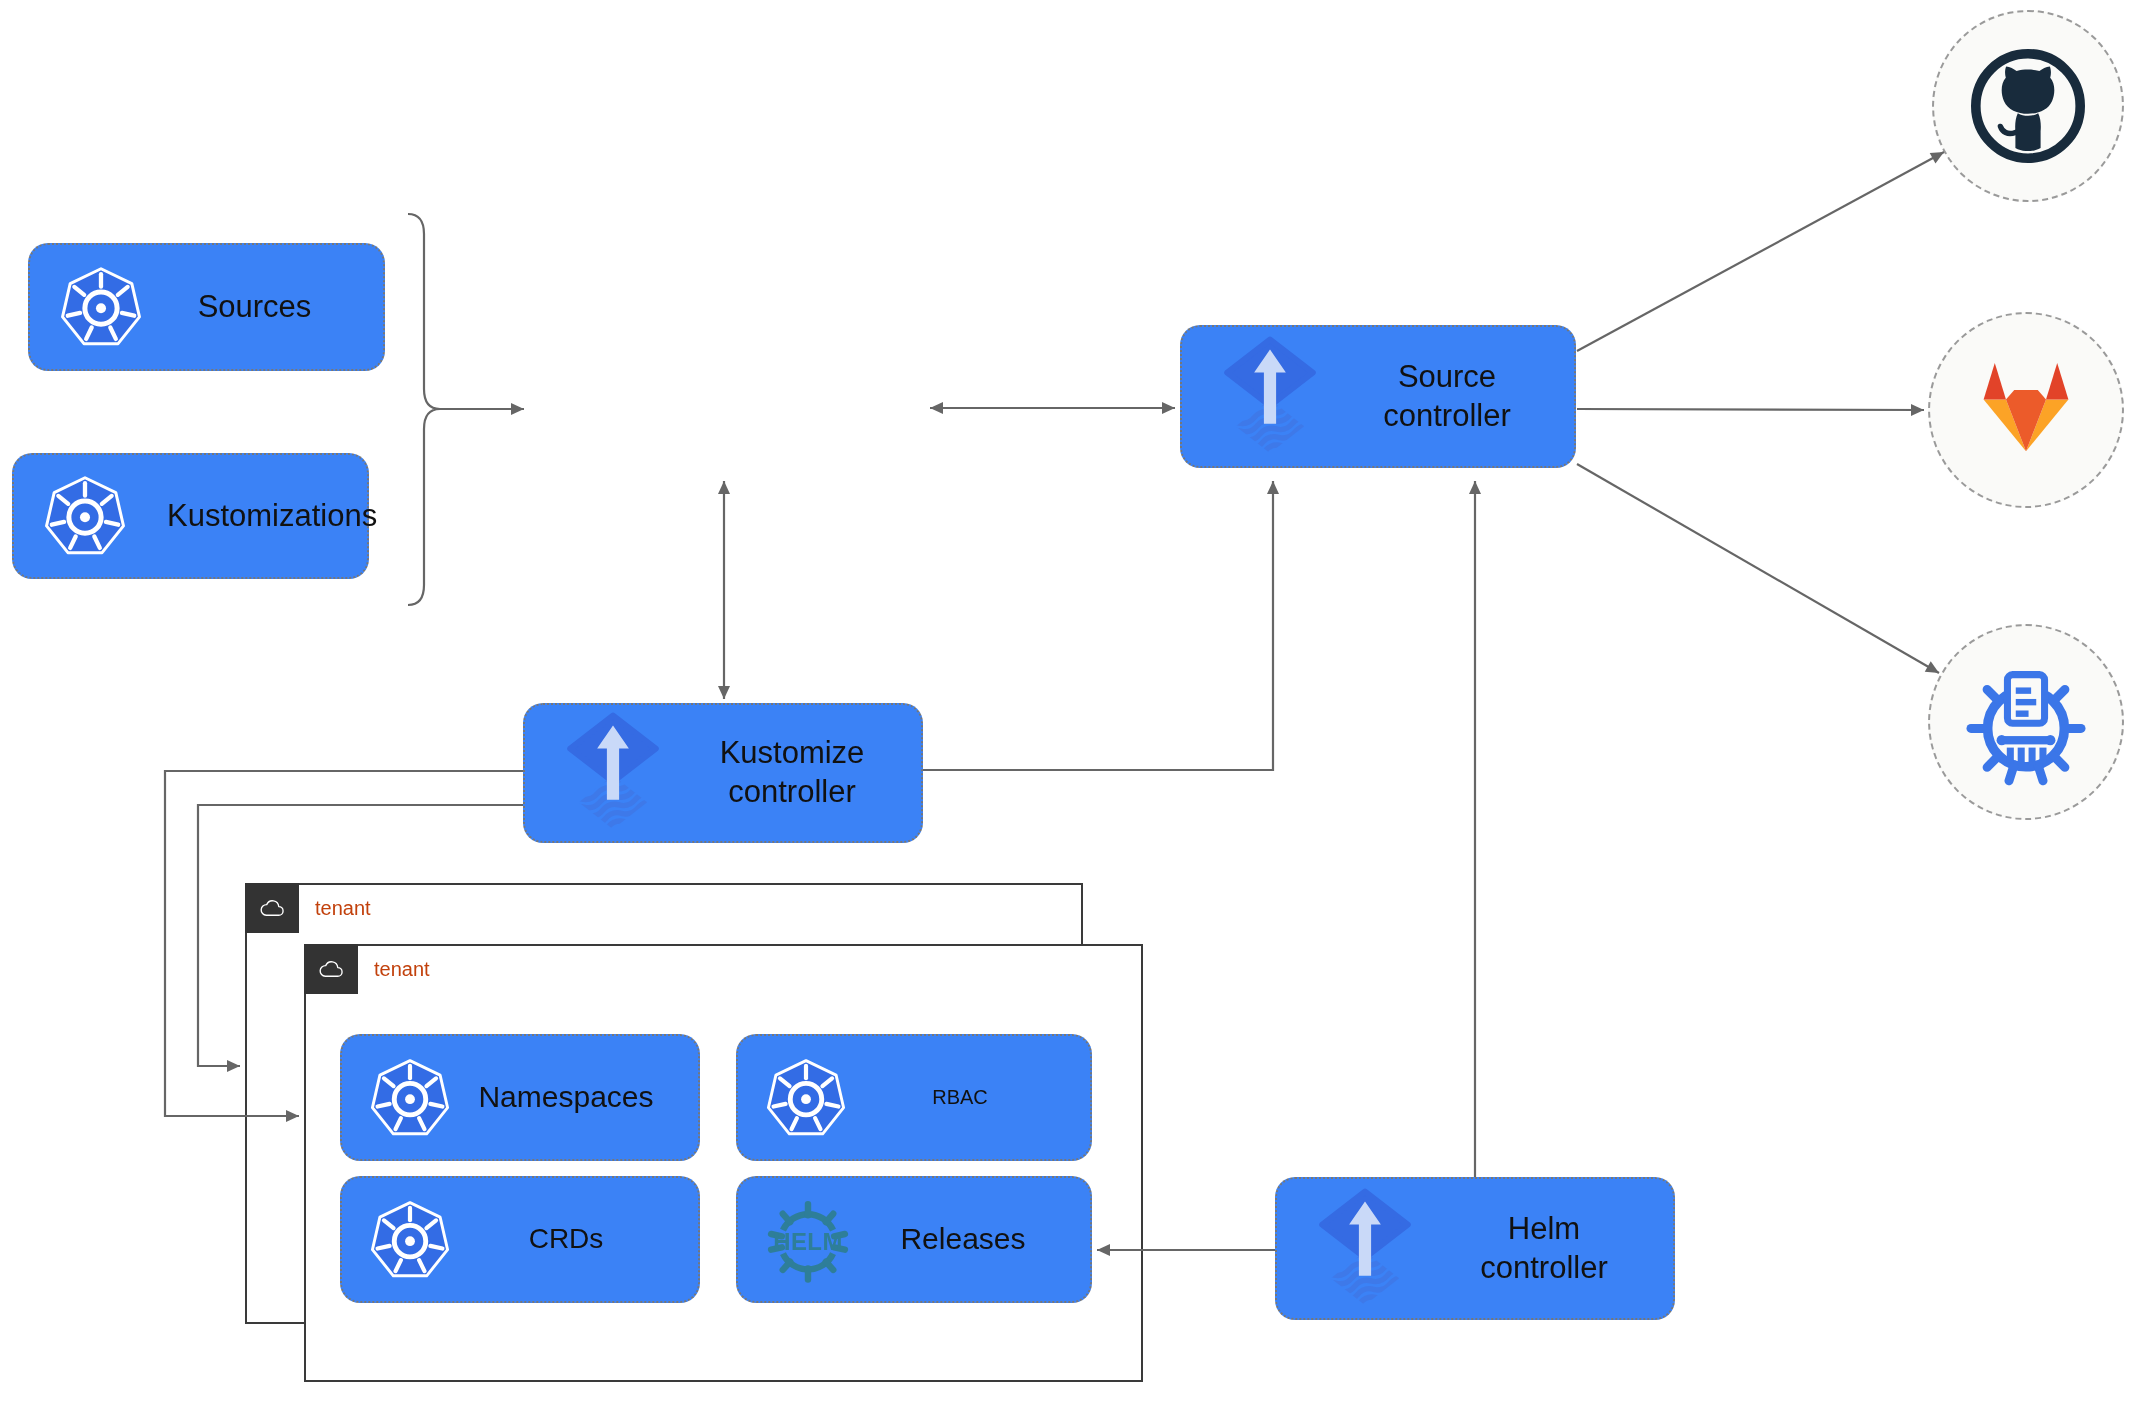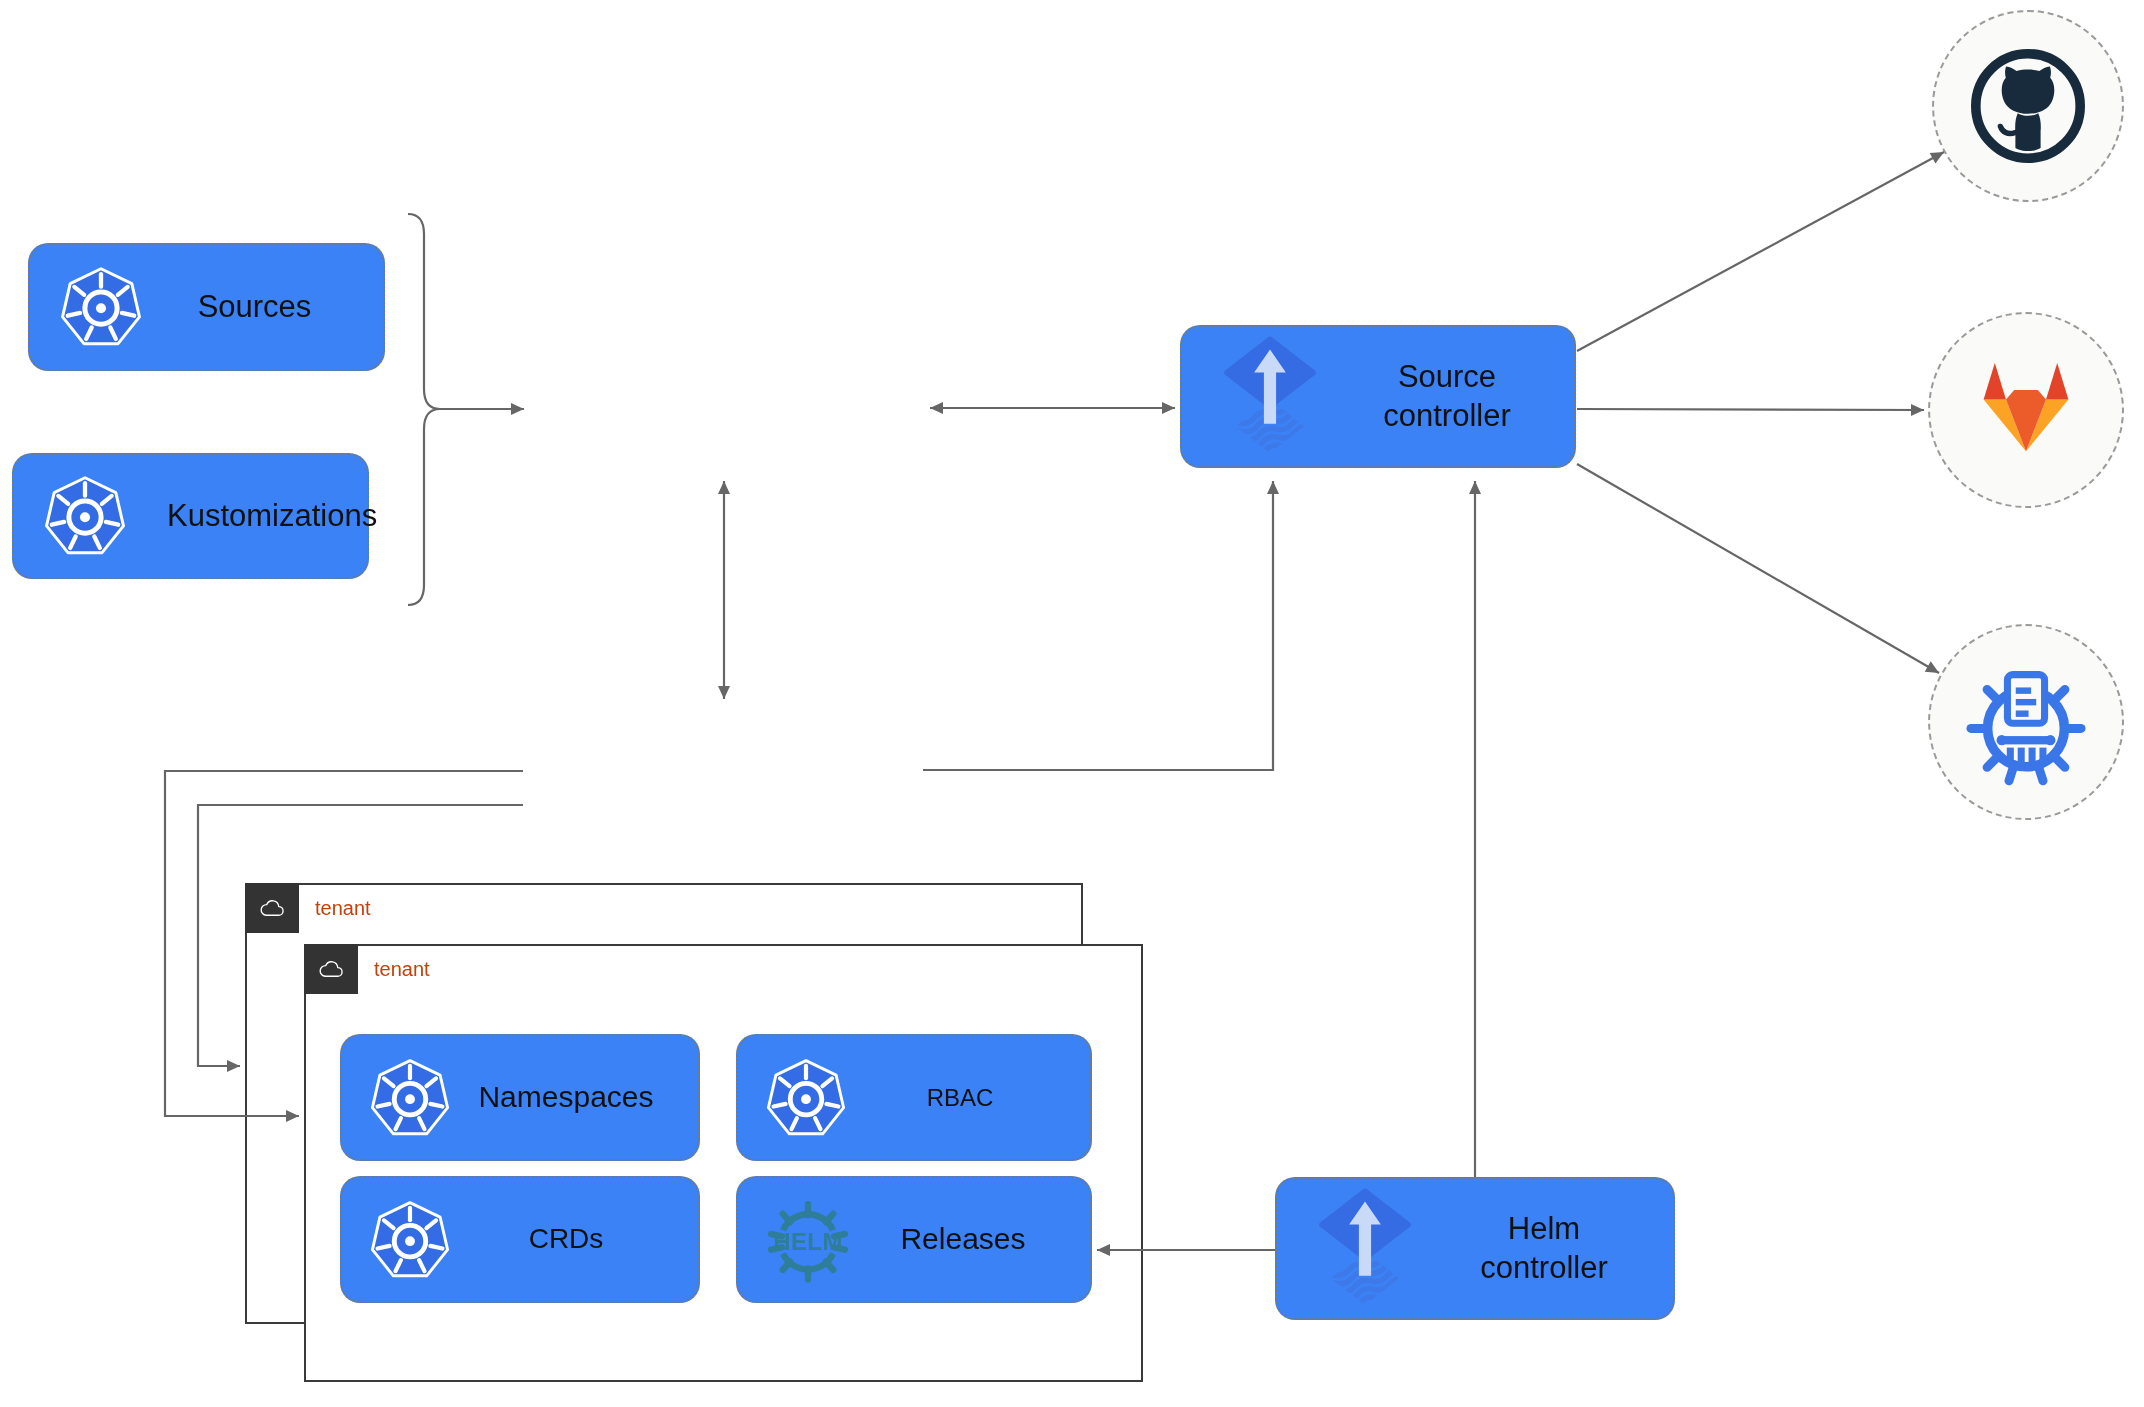--- a/index.html
+++ b/index.html
@@ -214,20 +214,28 @@
 
   <div class="res-box" style="left:1180px;top:325px;width:396px;height:143px;padding-left:38px;">
     <svg class="icon" width="100" height="122">
         <use href="#sym-flux"></use>
       </svg>
     <div class="ctrl-label-wrap">
         <div class="ctrl-label">Source controller</div>
       </div>
   </div>
 
+  <div class="res-box" style="left:523px;top:703px;width:400px;height:140px;padding-left:38px;">
+    <svg class="icon" width="100" height="122">
+        <use href="#sym-flux"></use>
+      </svg>
+    <div class="ctrl-label-wrap">
+        <div class="ctrl-label">Kustomize controller</div>
+      </div>
+  </div>
 
   <div class="res-box" style="left:340px;top:1034px;width:360px;height:127px;padding-left:26px;">
     <svg class="icon" width="84" height="90">
         <use href="#sym-k8s"></use>
       </svg>
     <div class="node-label" style="font-size:30px;">Namespaces</div>
   </div>
 
   <div class="res-box" style="left:1275px;top:1177px;width:400px;height:143px;padding-left:38px;">
     <svg class="icon" width="100" height="122">
@@ -235,21 +243,21 @@
       </svg>
     <div class="ctrl-label-wrap">
         <div class="ctrl-label">Helm controller</div>
       </div>
   </div>
 
   <div class="res-box" style="left:736px;top:1034px;width:356px;height:127px;padding-left:26px;">
     <svg class="icon" width="84" height="90">
         <use href="#sym-k8s"></use>
       </svg>
-    <div class="node-label" style="font-size:24px;">RBAC</div>
+    <div class="node-label" style="font-size:20px;">RBAC</div>
   </div>
 
   <div class="res-box" style="left:340px;top:1176px;width:360px;height:127px;padding-left:26px;">
     <svg class="icon" width="84" height="90">
         <use href="#sym-k8s"></use>
       </svg>
     <div class="node-label" style="font-size:28px;">CRDs</div>
   </div>
 
   <div class="res-box" style="left:736px;top:1176px;width:356px;height:127px;padding-left:24px;">

